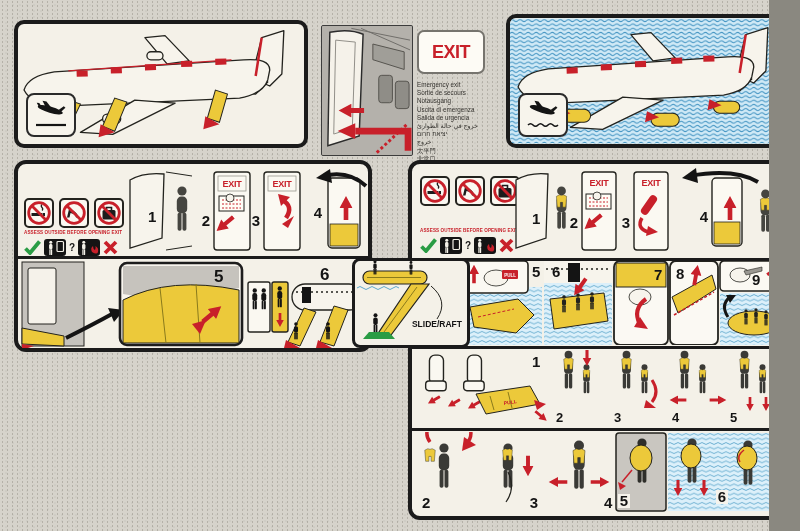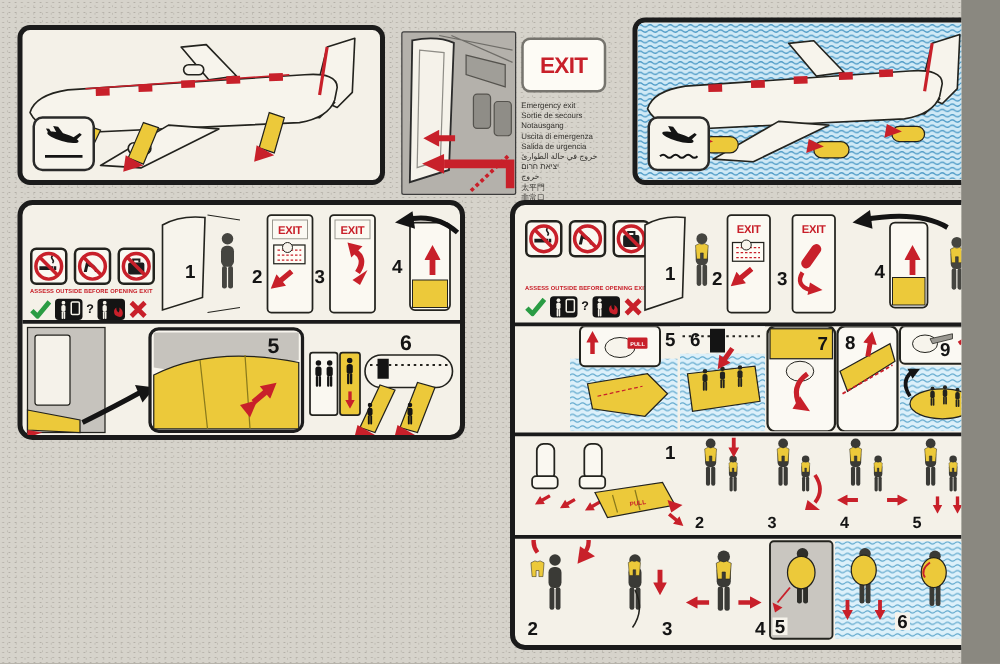--- a/index.html
+++ b/index.html
@@ -338,20 +338,39 @@
         <polygon points="314,46 300,82 314,86 328,50" fill="#ecc93a" stroke="#23231e"></polygon>
         <polygon points="266,80 280,88 264,88" fill="#c8202a"></polygon>
         <polygon points="298,80 312,88 296,88" fill="#c8202a"></polygon>
         <use href="#p" x="272" y="62" width="8" height="18" fill="#141414"></use>
         <use href="#p" x="304" y="62" width="8" height="18" fill="#141414"></use>
         <text class="numb" x="300" y="20">6</text>
       </g>
     </svg>
   </div>
 
+  <div class="panel" id="p-slideraft">
+    <svg class="fill" viewBox="0 0 112 84">
+      <g>
+        <rect x="8" y="10" width="64" height="13" rx="6.5" fill="#ecc93a" stroke="#23231e" stroke-width="1.2"></rect>
+        <line x1="12" y1="16.5" x2="66" y2="16.5" stroke="#8a7a1c"></line>
+        <use href="#p" x="16" y="-1" width="8" height="15" fill="#141414"></use>
+        <use href="#p" x="52" y="0" width="8" height="14" fill="#141414"></use>
+        <path d="M2,27 q3,-3 6,0 t6,0 t6,0 t6,0 t6,0 t6,0 t6,0" stroke="#5fa8cd" fill="none"></path>
+      </g>
+      <g>
+        <polygon points="56,23 74,23 36,74 22,74" fill="#ecc93a" stroke="#23231e" stroke-width="1.2"></polygon>
+        <line x1="62" y1="26" x2="29" y2="71" stroke="#8a7a1c"></line>
+        <use href="#p" x="16" y="52" width="9" height="20" fill="#141414"></use>
+        <polygon points="8,78 40,78 34,71 14,71" fill="#2a9c44"></polygon>
+      </g>
+      <path d="M76,25 Q94,40 82,58" fill="none" stroke="#23231e" stroke-width="1"></path>
+    </svg>
+    <span id="sr-label">SLIDE/RAFT</span>
+  </div>
 
   <div class="panel" id="p-waterevac">
     <div class="prohibs" style="left:8px;top:12px">
       <div class="prohib">
         <svg width="26" height="26" viewBox="0 0 26 26">
           <rect x="5.5" y="13" width="11" height="3" fill="#1c1c1c"></rect>
             <rect x="17" y="13" width="2" height="3" fill="#1c1c1c"></rect>
           <path d="M16,10.5 q1.5,-1.5 0,-3 q-1.5,-1.5 0,-3" fill="none" stroke="#1c1c1c" stroke-width="1.2"></path>
           <circle cx="13" cy="13" r="10.3" fill="none" stroke="#c8202a" stroke-width="2.8"></circle>
           <line x1="5.8" y1="5.8" x2="20.2" y2="20.2" stroke="#c8202a" stroke-width="2.8"></line>

